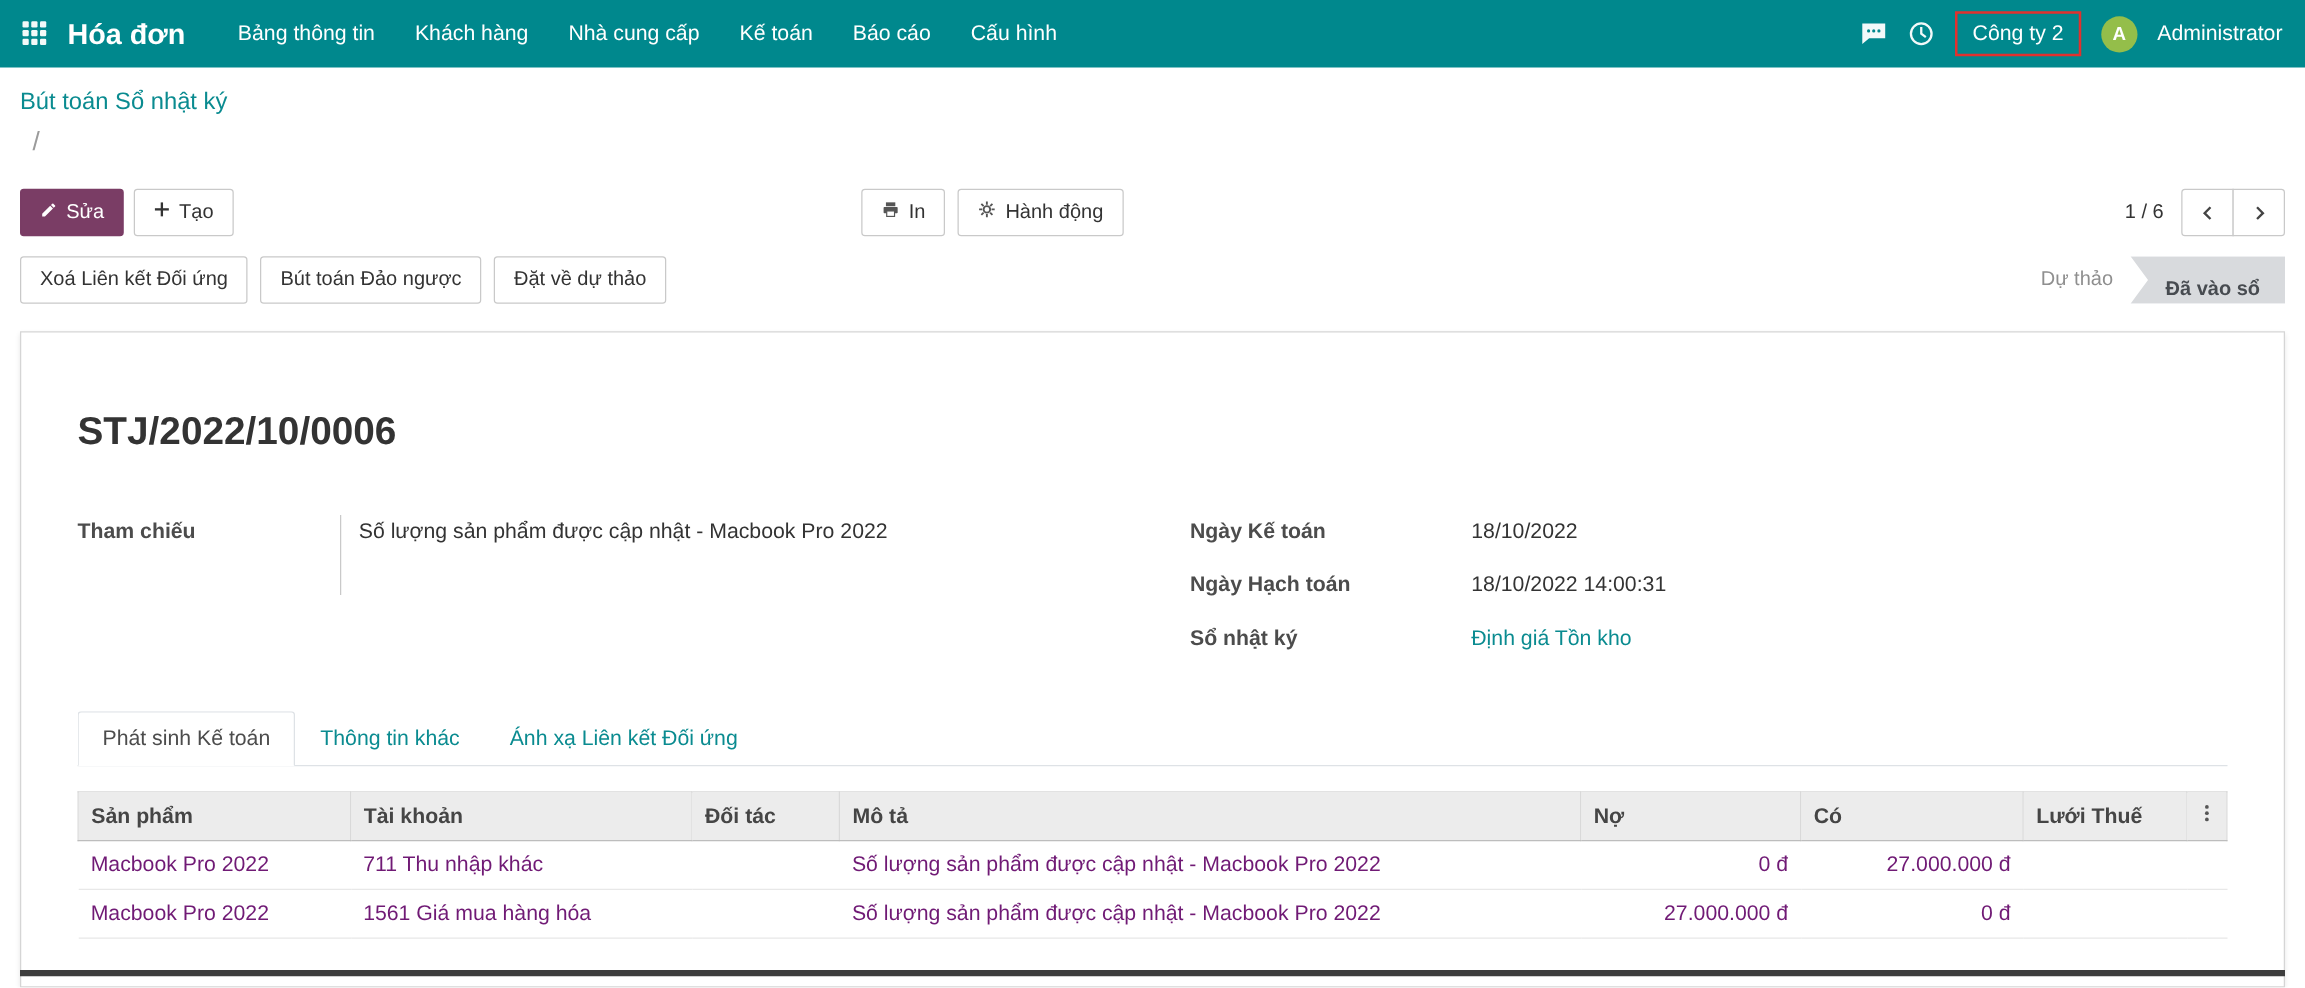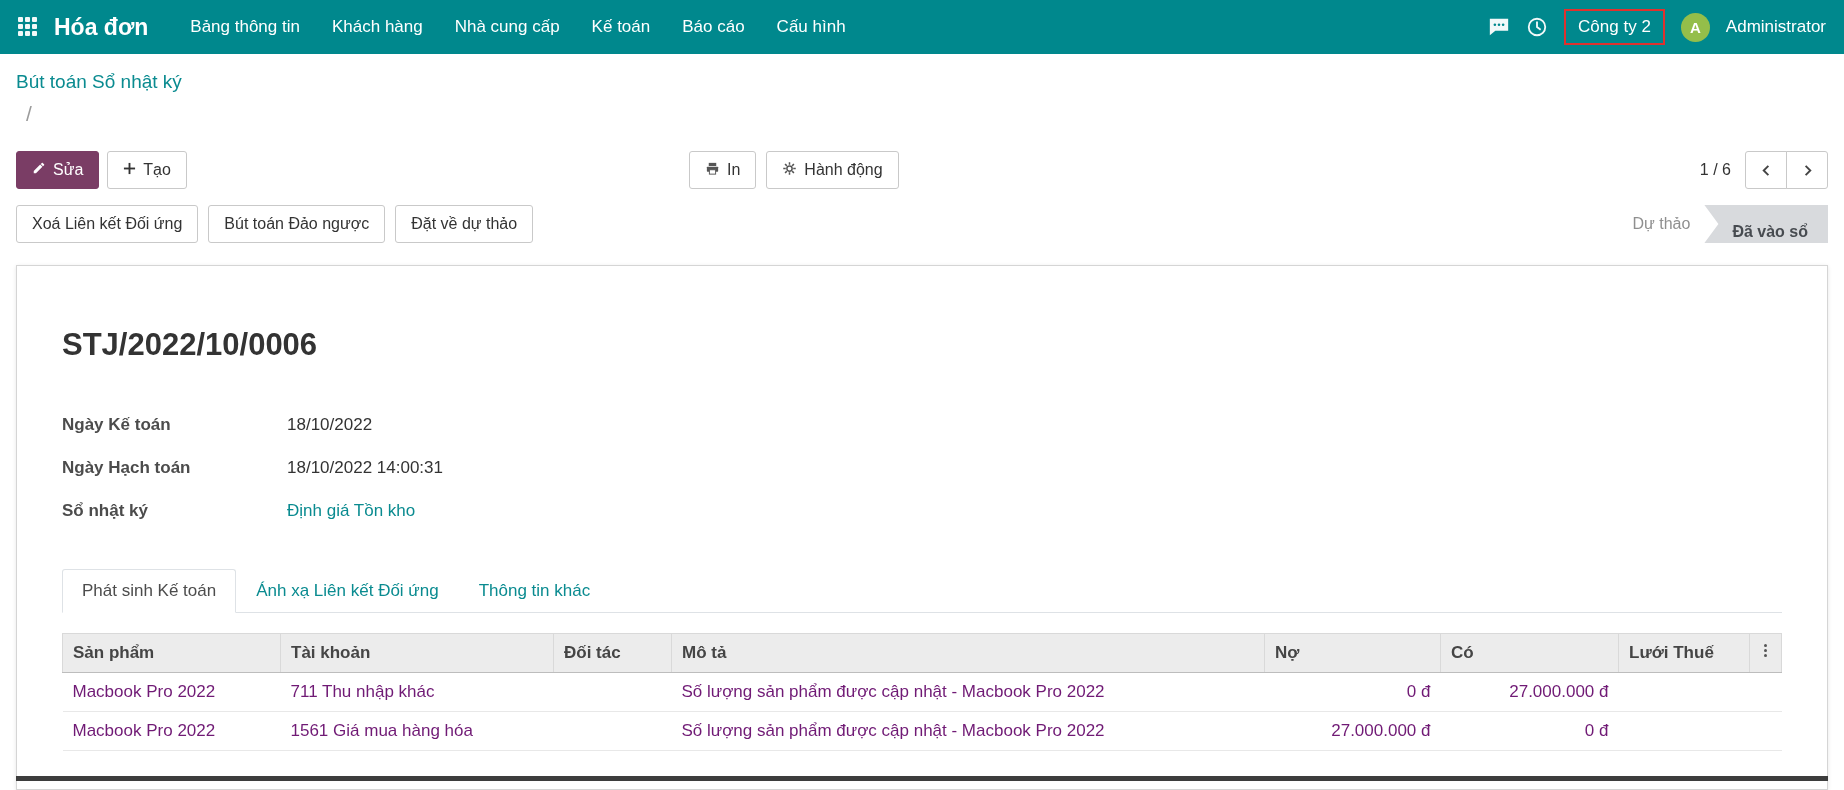--- a/index.html
+++ b/index.html
@@ -238,40 +238,46 @@
   <div class="statusbar">
     <span class="status-inactive">Dự thảo</span>
     <span class="status-active">Đã vào sổ</span>
   </div>
 </div>
 
 <main class="sheet">
   <h1 class="doc-title">STJ/2022/10/0006</h1>
 
   <div class="form-grid">
+    <div class="group-left">
+      <div class="field-row">
+        <span class="field-label">Tham chiếu</span>
+        <span class="field-value ref-value">Số lượng sản phẩm được cập nhật - Macbook Pro 2022</span>
+      </div>
+    </div>
     <div class="group-right">
       <div class="field-row">
         <span class="field-label">Ngày Kế toán</span>
         <span class="field-value">18/10/2022</span>
       </div>
       <div class="field-row">
         <span class="field-label">Ngày Hạch toán</span>
         <span class="field-value">18/10/2022 14:00:31</span>
       </div>
       <div class="field-row">
         <span class="field-label">Sổ nhật ký</span>
         <span class="field-value link-value">Định giá Tồn kho</span>
       </div>
     </div>
   </div>
 
   <div class="tabs">
     <span class="tab active">Phát sinh Kế toán</span>
+    <span class="tab">Thông tin khác</span>
     <span class="tab">Ánh xạ Liên kết Đối ứng</span>
-    <span class="tab">Thông tin khác</span>
   </div>
 
   <table class="lines-table">
     <colgroup>
       <col style="width:218px">
         <col style="width:273px">
         <col style="width:118px">
         <col>
       <col style="width:176px">
         <col style="width:178px">

